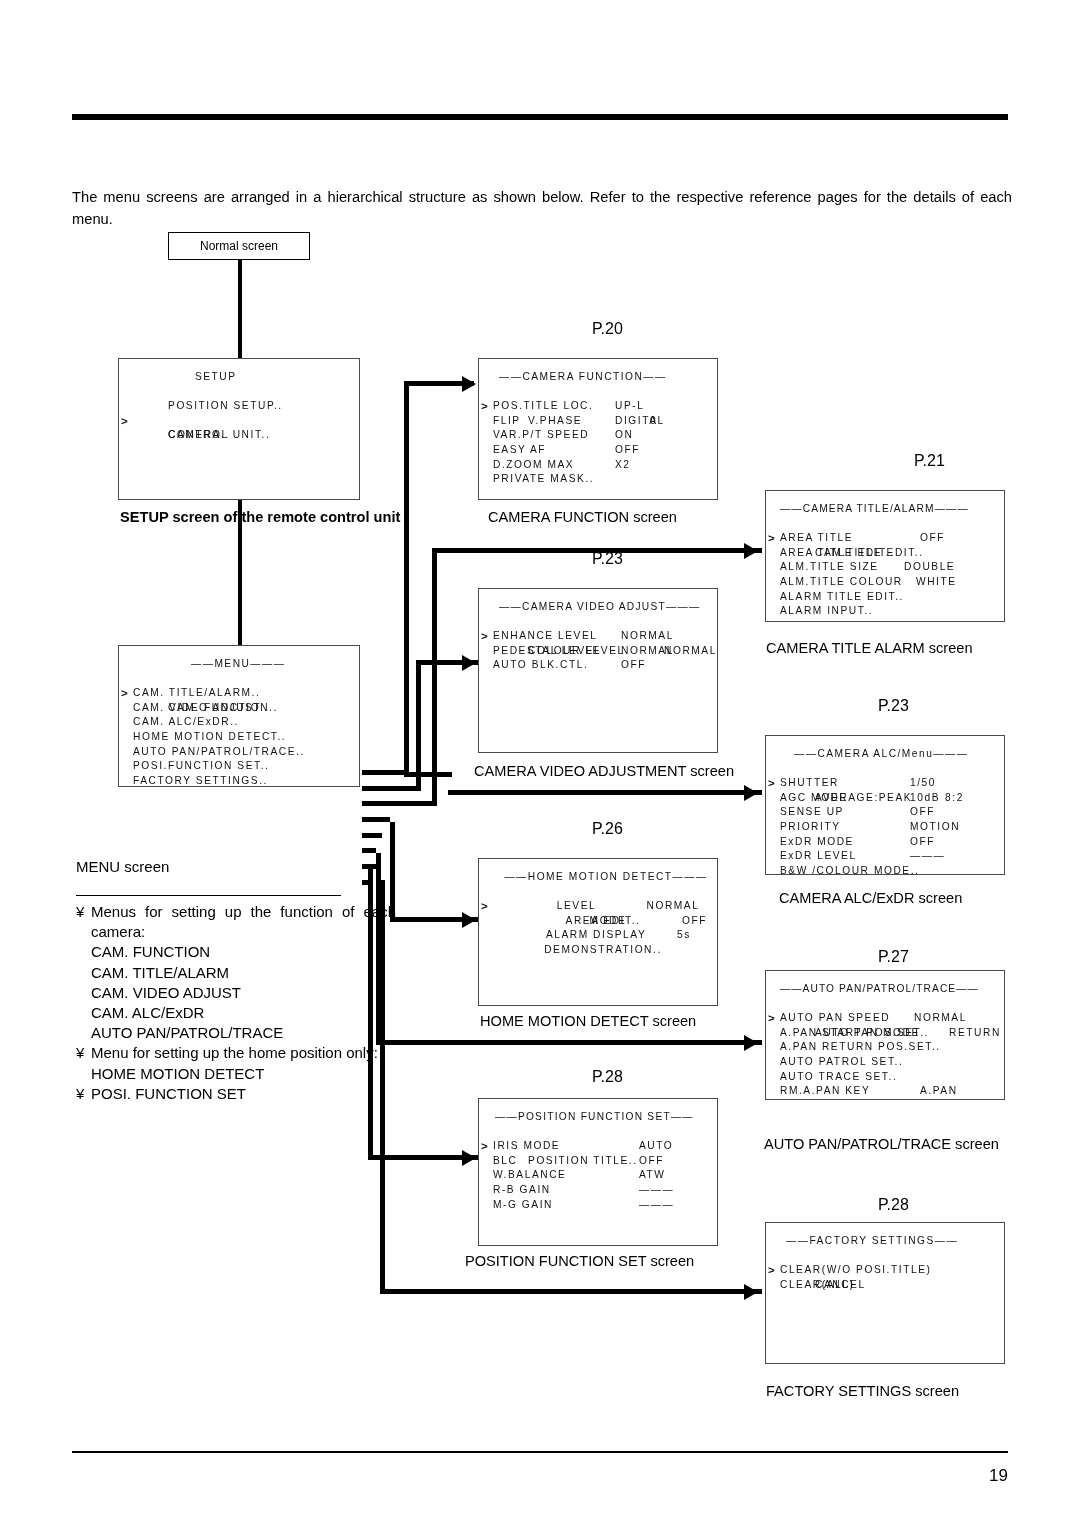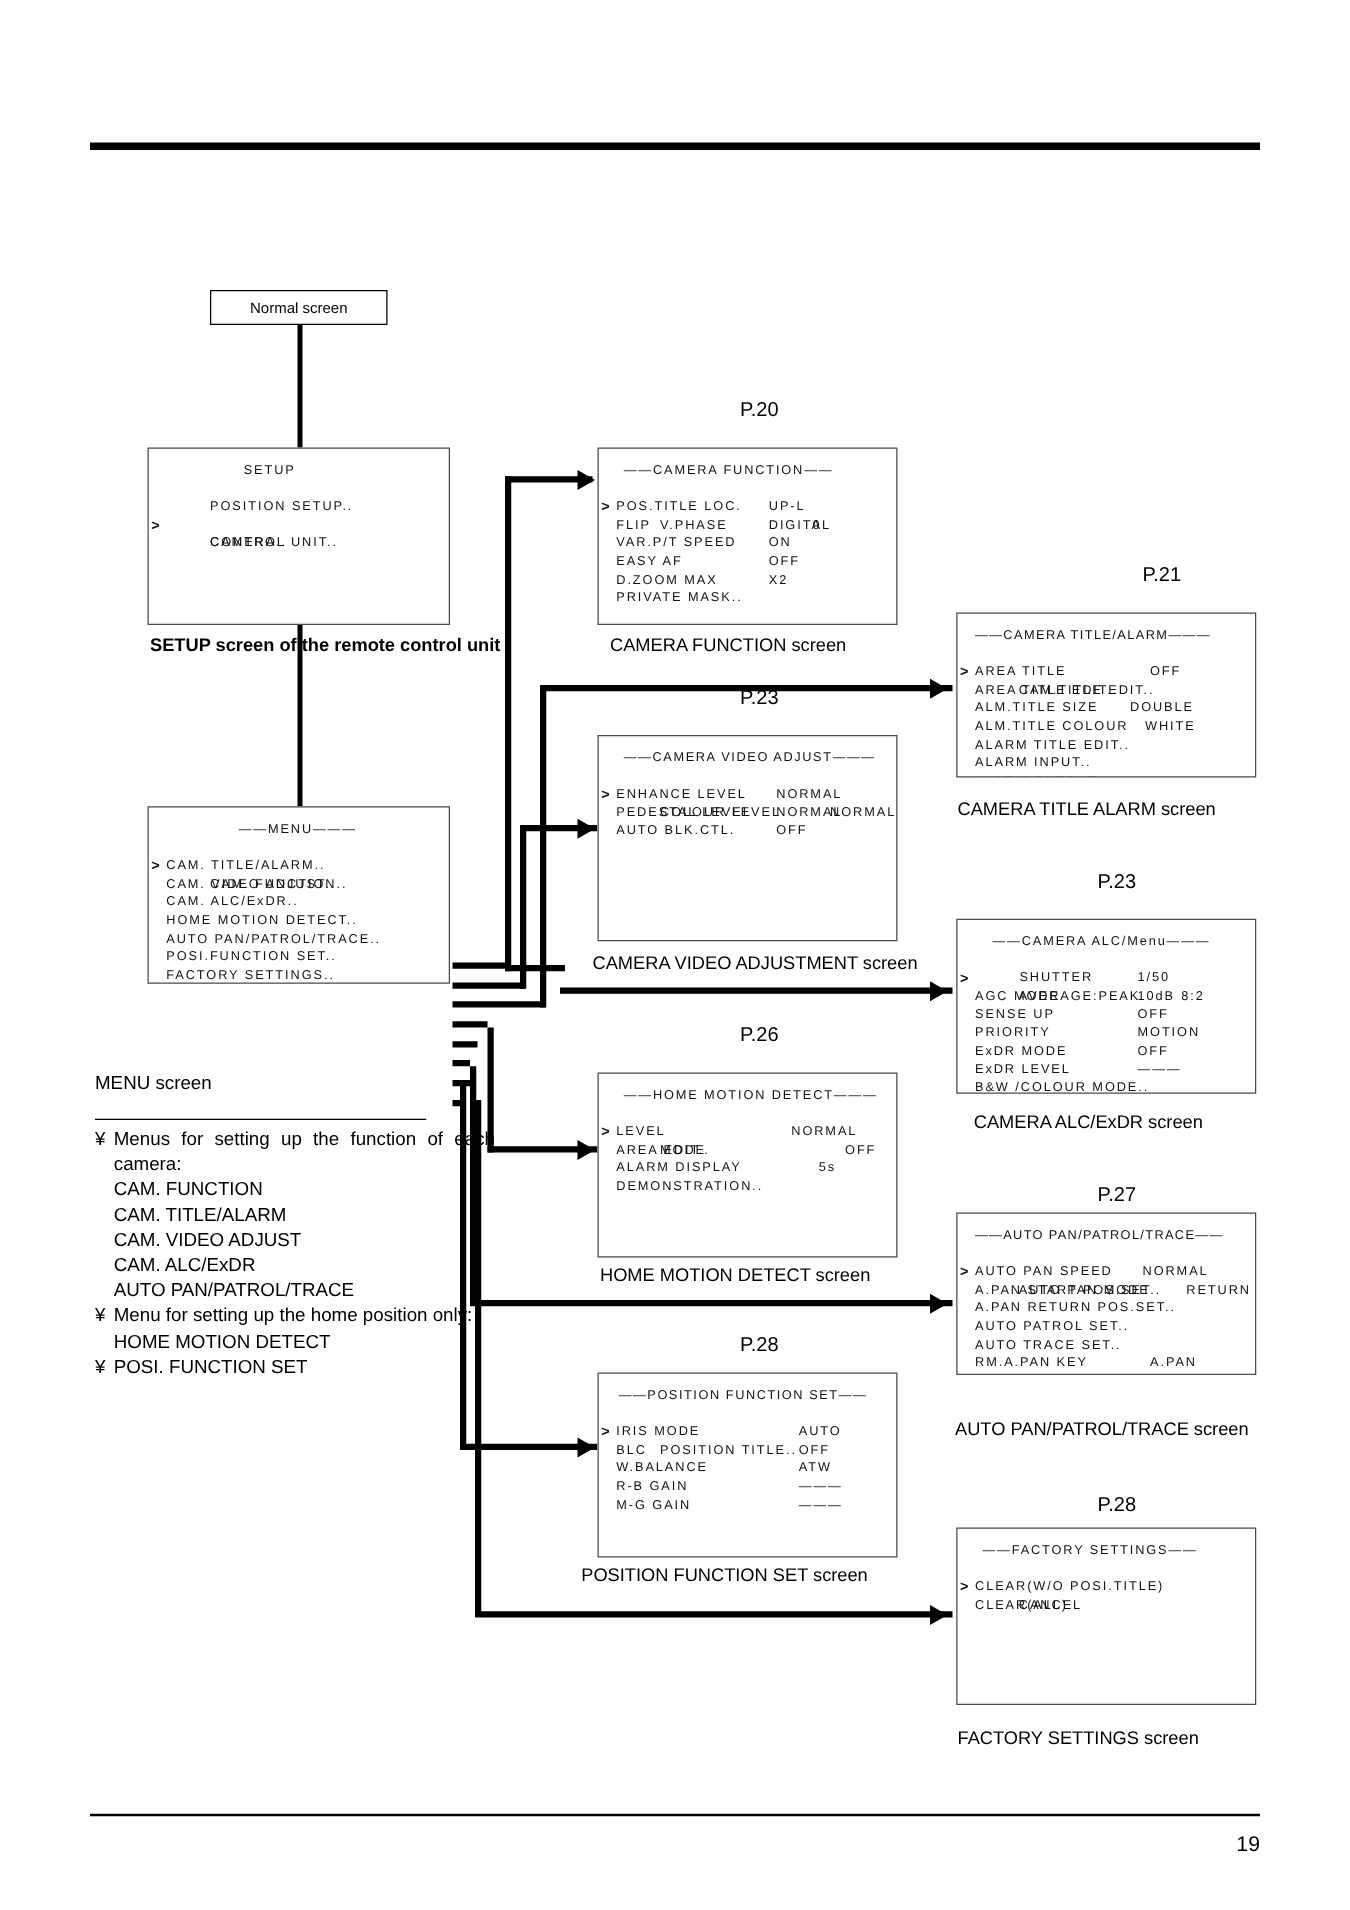--- a/index.html
+++ b/index.html
@@ -163,20 +163,21 @@
     right: 72px; top: 1466px;
     font-size: 17px;
   }
 </style>
 </head>
 <body>
 
 <div class="page">
 
   <div class="rule-top"></div>
+  <div class="intro">The menu screens are arranged in a hierarchical structure as shown below. Refer to the respective reference pages for the details of each menu.</div>
 
   <div class="norm-box">
     <span>Normal screen</span>
   </div>
 
   <div>
 
     <div class="ln" style="left:238px; top:260px; width:4px; height:108px;"></div>
 
     <div class="ln" style="left:238px; top:500px; width:4px; height:148px;"></div>
@@ -313,33 +314,33 @@
   <div class="caption" style="left:474px; top:763px;">CAMERA VIDEO ADJUSTMENT screen</div>
 
   <div class="pref" style="left:878px; top:697px;">P.23</div>
   <div class="osd" style="left:765px; top:735px; width:240px; height:140px;">
     <div class="osd-inner">
       <div class="osd-line hdr" style="padding-left:14px;">——CAMERA ALC/Menu———</div>
       <div class="osd-line" style="position:relative;">
         <span class="cur">&gt;</span>
         <span class="k" style="width:130px;">AVERAGE:PEAK</span><span class="v">8:2</span>
       </div>
-      <div class="osd-line"><span class="k" style="width:130px;text-align:center;">SHUTTER</span><span class="v">1/50</span></div>
+      <div class="osd-line"><span class="k" style="width:130px;">SHUTTER</span><span class="v">1/50</span></div>
       <div class="osd-line"><span class="k" style="width:130px;">AGC MODE</span><span class="v">10dB</span></div>
       <div class="osd-line"><span class="k" style="width:130px;">SENSE UP</span><span class="v">OFF</span></div>
       <div class="osd-line"><span class="k" style="width:130px;">PRIORITY</span><span class="v">MOTION</span></div>
       <div class="osd-line"><span class="k" style="width:130px;">ExDR MODE</span><span class="v">OFF</span></div>
       <div class="osd-line"><span class="k" style="width:130px;">ExDR LEVEL</span><span class="v">———</span></div>
       <div class="osd-line"><span class="k">B&amp;W /COLOUR MODE..</span></div>
     </div>
   </div>
   <div class="caption" style="left:779px; top:890px;">CAMERA ALC/ExDR screen</div>
 
   <div class="pref" style="left:592px; top:820px;">P.26</div>
-  <div class="osd" style="left:478px; top:858px; width:240px; height:148px;">
+  <div class="osd" style="left:478px; top:858px; width:240px; height:148px;text-align:center;">
     <div class="osd-inner">
       <div class="osd-line hdr" style="padding-left:6px;">——HOME MOTION DETECT———</div>
       <div class="osd-line" style="position:relative;">
         <span class="cur">&gt;</span>
         <span class="k" style="width:148px;">MODE</span><span class="v">OFF</span>
       </div>
       <div class="osd-line"><span class="k" style="width:140px;">LEVEL</span><span class="v">NORMAL</span></div>
       <div class="osd-line"><span class="k">AREA EDIT..</span></div>
       <div class="osd-line"><span class="k" style="width:162px;">ALARM DISPLAY</span><span class="v">5s</span></div>
       <div class="osd-line"><span class="k">DEMONSTRATION..</span></div>

